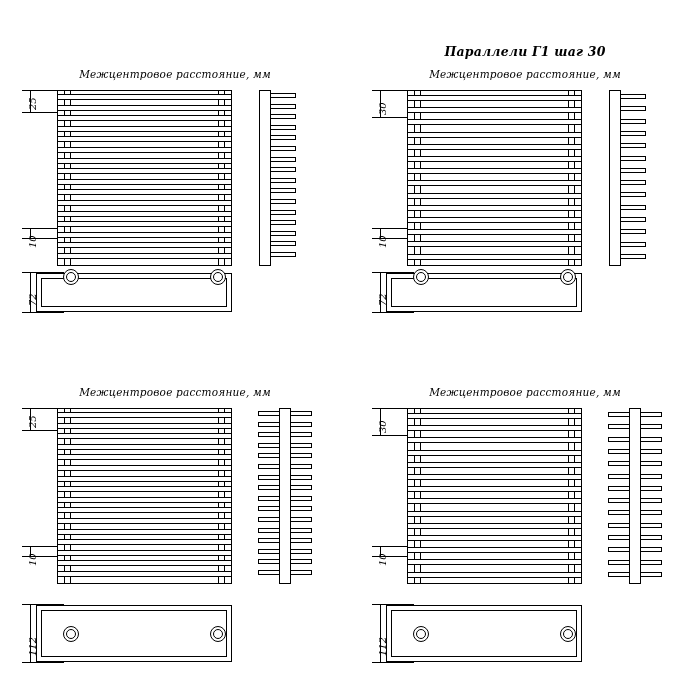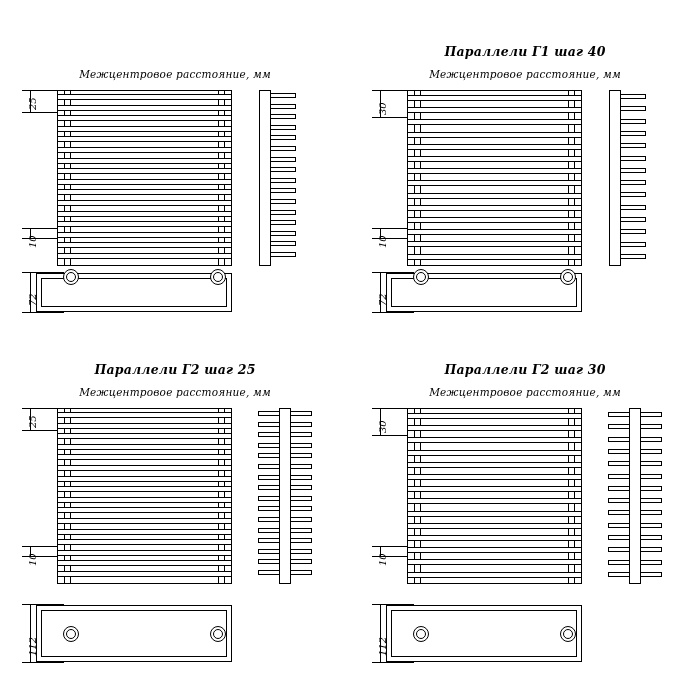--- a/index.html
+++ b/index.html
@@ -117,21 +117,21 @@
     </div>
     <div class="circ" style="left:63px;top:269px;width:16px;height:16px;">
         <div class="in"></div>
       </div>
     <div class="circ" style="left:210px;top:269px;width:16px;height:16px;">
         <div class="in"></div>
       </div>
   </div>
 
   <div class="panel p-tr">
-    <div class="title" style="top:44px;">Параллели Г1 шаг 40</div>
+    <div class="title" style="top:44px;">Параллели Г1 шаг 30</div>
     <div class="subtitle" style="top:68px;">Межцентровое расстояние, мм</div>
 
     <div class="extline" style="left:22px;top:90px;width:42px;"></div>
     <div class="extline" style="left:22px;top:117px;width:42px;"></div>
     <div class="dimline" style="left:30px;top:90px;height:27px;"></div>
     <div class="dimtext" style="left:27px;top:115px;">30</div>
 
     <div class="extline" style="left:22px;top:228px;width:42px;"></div>
     <div class="extline" style="left:22px;top:238px;width:42px;"></div>
     <div class="dimline" style="left:30px;top:228px;height:10px;"></div>
@@ -185,21 +185,20 @@
     </div>
     <div class="circ" style="left:63px;top:269px;width:16px;height:16px;">
         <div class="in"></div>
       </div>
     <div class="circ" style="left:210px;top:269px;width:16px;height:16px;">
         <div class="in"></div>
       </div>
   </div>
 
   <div class="panel p-bl">
-    <div class="title" style="top:12px;">Параллели Г2 шаг 25</div>
     <div class="subtitle" style="top:36px;">Межцентровое расстояние, мм</div>
 
     <div class="extline" style="left:22px;top:58px;width:42px;"></div>
     <div class="extline" style="left:22px;top:80px;width:42px;"></div>
     <div class="dimline" style="left:30px;top:58px;height:22px;"></div>
     <div class="dimtext" style="left:27px;top:78px;">25</div>
 
     <div class="extline" style="left:22px;top:196px;width:42px;"></div>
     <div class="extline" style="left:22px;top:206px;width:42px;"></div>
     <div class="dimline" style="left:30px;top:196px;height:10px;"></div>
@@ -273,21 +272,20 @@
     </div>
     <div class="circ" style="left:63px;top:276px;width:16px;height:16px;">
         <div class="in"></div>
       </div>
     <div class="circ" style="left:210px;top:276px;width:16px;height:16px;">
         <div class="in"></div>
       </div>
   </div>
 
   <div class="panel p-br">
-    <div class="title" style="top:12px;">Параллели Г2 шаг 30</div>
     <div class="subtitle" style="top:36px;">Межцентровое расстояние, мм</div>
 
     <div class="extline" style="left:22px;top:58px;width:42px;"></div>
     <div class="extline" style="left:22px;top:85px;width:42px;"></div>
     <div class="dimline" style="left:30px;top:58px;height:27px;"></div>
     <div class="dimtext" style="left:27px;top:83px;">30</div>
 
     <div class="extline" style="left:22px;top:196px;width:42px;"></div>
     <div class="extline" style="left:22px;top:206px;width:42px;"></div>
     <div class="dimline" style="left:30px;top:196px;height:10px;"></div>

